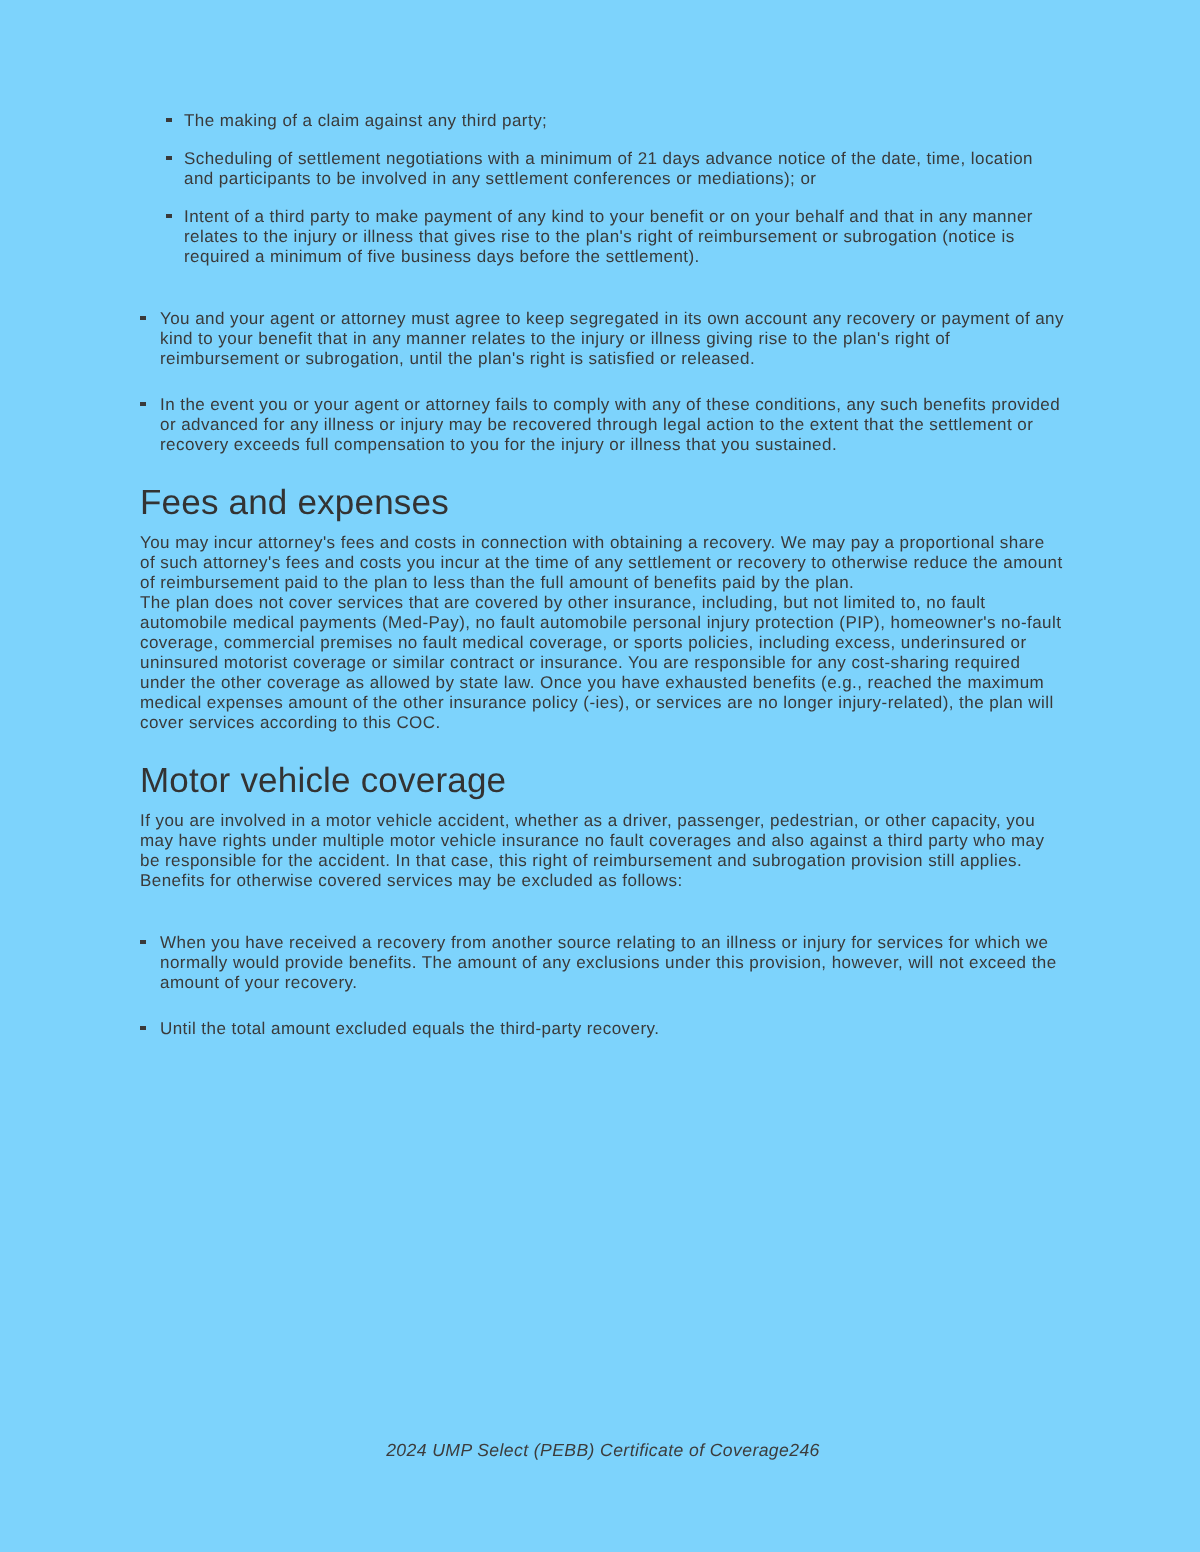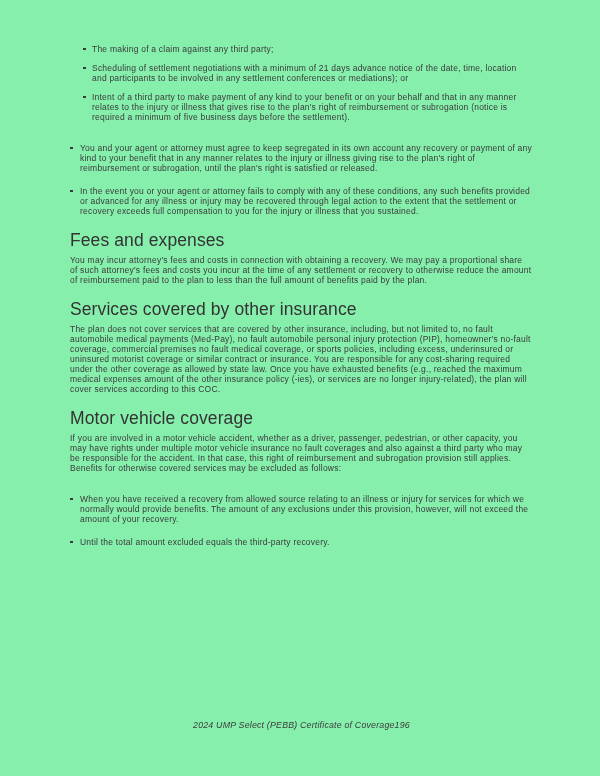--- a/index.html
+++ b/index.html
@@ -11,23 +11,23 @@
     width: 600px;
     height: 776px;
     position: relative;
     overflow: hidden;
     font-family: "Liberation Sans", sans-serif;
     color: #3a3a3a;
   }
   .page {
     position: absolute;
     inset: 0;
-    padding: 44px 68px 0 70px;
+    padding: 55px 68px 0 70px;
     box-sizing: border-box;
-    background: #86efac;
+    background: #7dd3fc;
   }
   .body-text, .blist .txt, p.body {
     font-size: 8.5px;
     line-height: 10px;
     letter-spacing: 0.22px;
   }
   p.body { margin: 0; }
   h2.section-heading {
     font-size: 17.5px;
     line-height: 20px;
@@ -106,45 +106,44 @@
       <span class="txt">In the event you or your agent or attorney fails to comply with any of these conditions, any such benefits provided or advanced for any illness or injury may be recovered through legal action to the extent that the settlement or recovery exceeds full compensation to you for the injury or illness that you sustained.</span>
     </li>
   </ul>
 
   <div class="section">
     <h2 class="section-heading">Fees and expenses</h2>
     <p class="body">You may incur attorney's fees and costs in connection with obtaining a recovery. We may pay a proportional share of such attorney's fees and costs you incur at the time of any settlement or recovery to otherwise reduce the amount of reimbursement paid to the plan to less than the full amount of benefits paid by the plan.</p>
   </div>
 
   <div class="section">
-    <h2 class="section-heading">Services covered by other insurance</h2>
     <p class="body">The plan does not cover services that are covered by other insurance, including, but not limited to, no fault automobile medical payments (Med-Pay), no fault automobile personal injury protection (PIP), homeowner's no-fault coverage, commercial premises no fault medical coverage, or sports policies, including excess, underinsured or uninsured motorist coverage or similar contract or insurance. You are responsible for any cost-sharing required under the other coverage as allowed by state law. Once you have exhausted benefits (e.g., reached the maximum medical expenses amount of the other insurance policy (-ies), or services are no longer injury-related), the plan will cover services according to this COC.</p>
   </div>
 
   <div class="section">
     <h2 class="section-heading">Motor vehicle coverage</h2>
     <p class="body">If you are involved in a motor vehicle accident, whether as a driver, passenger, pedestrian, or other capacity, you may have rights under multiple motor vehicle insurance no fault coverages and also against a third party who may be responsible for the accident. In that case, this right of reimbursement and subrogation provision still applies.</p>
   </div>
 
   <div class="section">
     <p class="body">Benefits for otherwise covered services may be excluded as follows:</p>
     <ul class="blist outer">
       <li class="item">
         <span class="marker">
             <span class="dot"></span>
           </span>
-        <span class="txt">When you have received a recovery from allowed source relating to an illness or injury for services for which we normally would provide benefits. The amount of any exclusions under this provision, however, will not exceed the amount of your recovery.</span>
+        <span class="txt">When you have received a recovery from another source relating to an illness or injury for services for which we normally would provide benefits. The amount of any exclusions under this provision, however, will not exceed the amount of your recovery.</span>
       </li>
       <li class="item">
         <span class="marker">
             <span class="dot"></span>
           </span>
         <span class="txt">Until the total amount excluded equals the third-party recovery.</span>
       </li>
     </ul>
   </div>
 
 </div>
 
 <div class="footer">
   <span>2024 UMP Select (PEBB) Certificate of Coverage</span>
-  <span>196</span>
+  <span>246</span>
 </div>
 
 </body></html>

